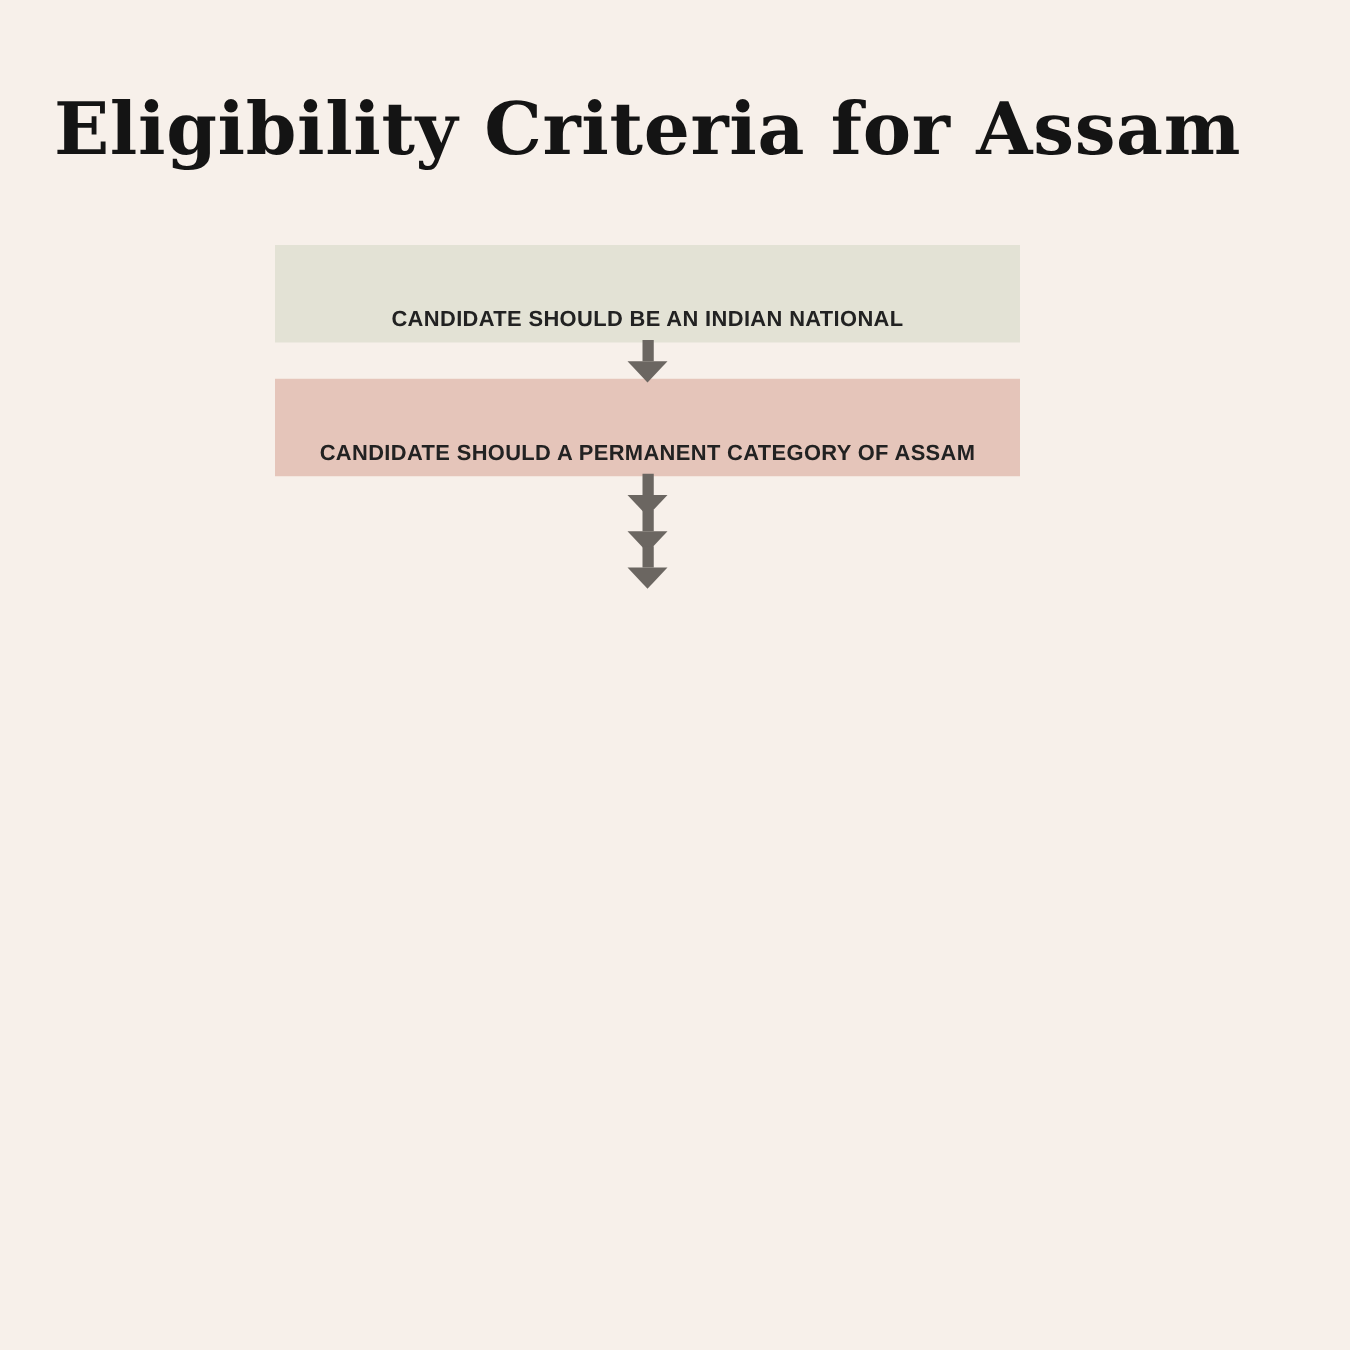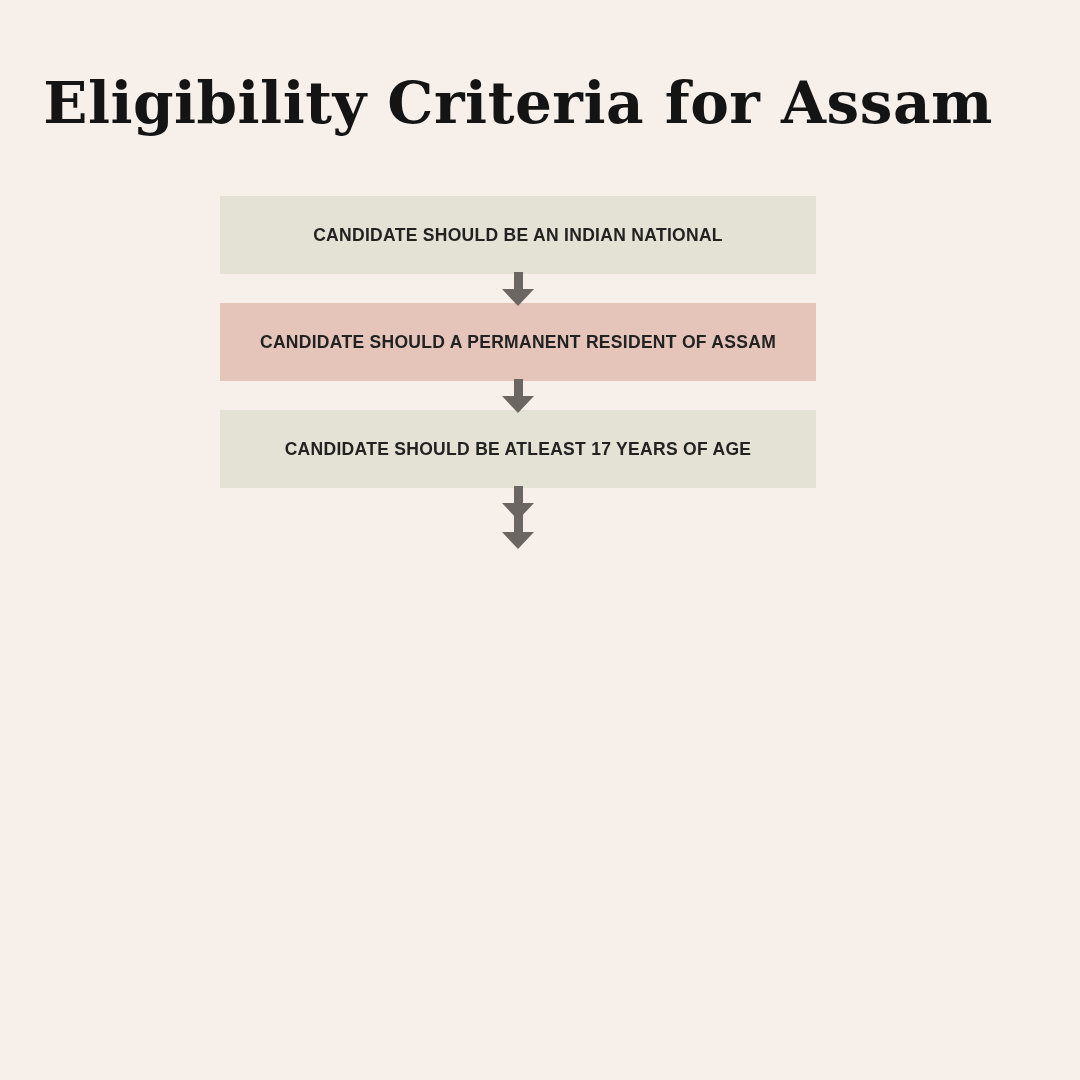--- a/index.html
+++ b/index.html
@@ -30,21 +30,21 @@
   }
   .flow {
     width: 596px;
     margin: 52px auto 0 auto;
   }
   .step {
     min-height: 78px;
     box-sizing: border-box;
     padding: 8px 6px;
     display: flex;
-    align-items: center;
+    align-items: flex-end;
     justify-content: center;
     text-align: center;
     position: relative;
     z-index: 1;
   }
   .step.gray { background: var(--box-gray, #e3e2d5); }
   .step.pink { background: var(--box-pink, #e5c5ba); }
   .step-text {
     font-weight: bold;
     font-size: 17.5px;
@@ -95,33 +95,30 @@
   </div>
 
   <div class="arrow-gap">
     <div class="arrow">
       <div class="arrow-stem"></div>
       <div class="arrow-head"></div>
     </div>
   </div>
 
   <div class="step pink">
-    <span class="step-text">CANDIDATE SHOULD A PERMANENT RESIDENT OF ASSAM</span>
+    <span class="step-text">CANDIDATE SHOULD A PERMANENT CATEGORY OF ASSAM</span>
   </div>
 
   <div class="arrow-gap">
     <div class="arrow">
       <div class="arrow-stem"></div>
       <div class="arrow-head"></div>
     </div>
   </div>
 
-  <div class="step gray">
-    <span class="step-text">CANDIDATE SHOULD BE ATLEAST 17 YEARS OF AGE</span>
-  </div>
 
   <div class="arrow-gap">
     <div class="arrow">
       <div class="arrow-stem"></div>
       <div class="arrow-head"></div>
     </div>
   </div>
 
 
   <div class="arrow-gap">

